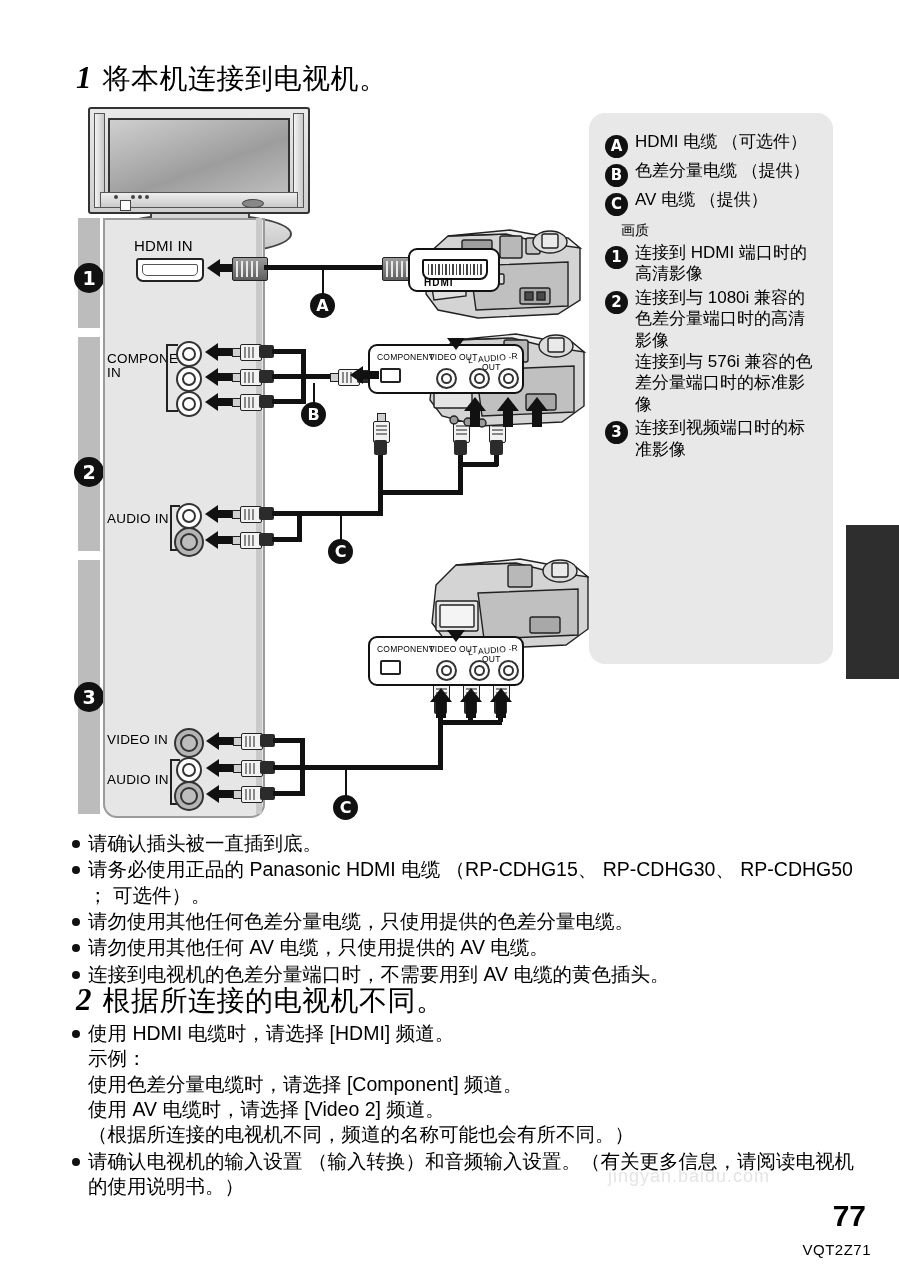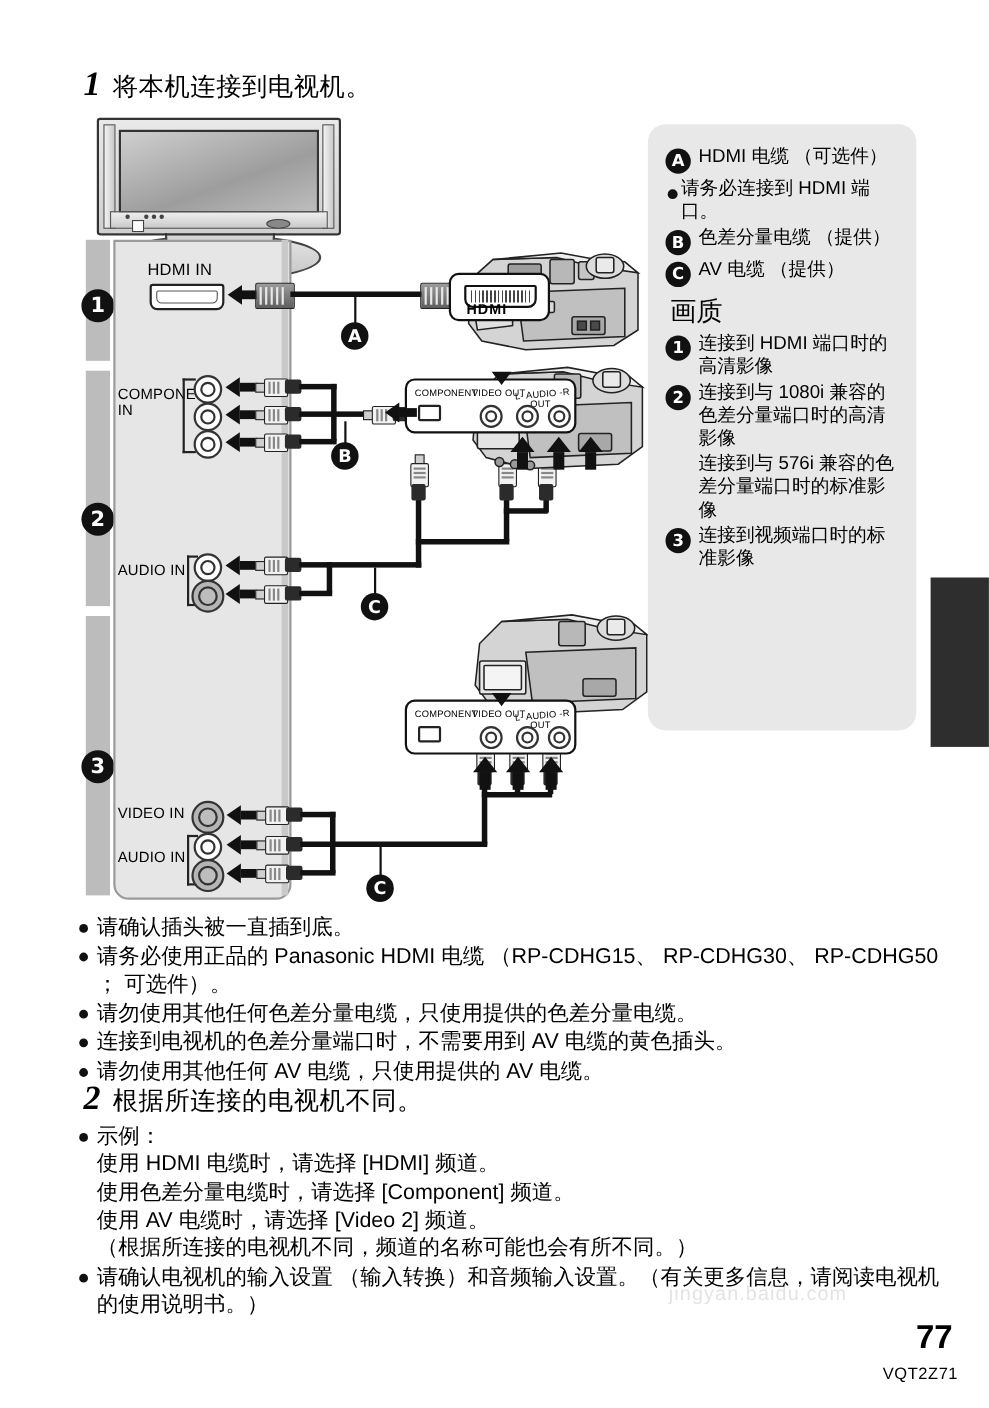--- a/index.html
+++ b/index.html
@@ -10,21 +10,21 @@
   }
   .page{position:absolute;inset:0;}
 
   
   .step{position:absolute;display:flex;align-items:baseline;}
   .step .num{
     font-family:"Liberation Serif","DejaVu Serif",serif;
     font-weight:bold;font-style:italic;font-size:31px;line-height:1;
     margin-right:11px;
   }
-  .step .txt{font-size:23px;letter-spacing:.5px;}
+  .step .txt{font-size:28px;letter-spacing:.5px;}
 
   
   .rail{position:absolute;left:78px;width:22px;background:#bcbcbc;}
   .railbadge{
     position:absolute;left:74px;width:30px;height:30px;border-radius:50%;
     background:#111;color:#fff;font-size:19px;font-weight:bold;
     display:flex;align-items:center;justify-content:center;
     font-family:"DejaVu Sans",sans-serif;line-height:1;
   }
 
@@ -111,35 +111,35 @@
 
   
   .cbox{position:absolute;background:#fff;border:2.5px solid #111;border-radius:9px;}
   .cbox .lbl{position:absolute;font-size:8.5px;letter-spacing:.2px;white-space:nowrap;}
 
   .hdmicallout{position:absolute;background:#fff;border:2.5px solid #111;border-radius:9px;}
   .hdmicallout .port{position:absolute;left:12px;top:9px;width:62px;height:17px;
     background:#fff;border:2px solid #111;border-radius:2px 2px 8px 8px;}
   .hdmicallout .port:after{content:"";position:absolute;left:4px;right:4px;top:3px;bottom:3px;
     background:repeating-linear-gradient(90deg,#444 0 1.5px,#fff 1.5px 3.5px);}
-  .hdmicallout .word{position:absolute;left:14px;bottom:2px;font-size:13px;font-weight:bold;letter-spacing:1px;}
+  .hdmicallout .word{position:absolute;left:14px;bottom:2px;font-size:10px;font-weight:bold;letter-spacing:1px;}
 
   
   .infopanel{position:absolute;left:589px;top:113px;width:244px;height:551px;
     background:#e8e8e8;border-radius:16px;}
   .infolist{position:absolute;left:16px;top:18px;right:12px;}
   .irow{display:flex;margin-bottom:2px;}
   .imark{flex:0 0 30px;padding-top:4px;}
   .ibadge{width:23px;height:23px;border-radius:50%;background:#111;color:#fff;
     display:flex;align-items:center;justify-content:center;font-size:15px;font-weight:bold;
     font-family:"DejaVu Sans",sans-serif;line-height:1;}
   .idot{width:9px;height:9px;border-radius:50%;background:#111;margin:8px 0 0 2px;}
   .itext{flex:1;font-size:17px;line-height:1.26;text-indent:0;}
   .irow.bullet .itext{margin-left:-16px;}
-  .ihead{font-size:24px;margin:6px 0 2px 4px;}
+  .ihead{font-size:14px;margin:6px 0 2px 16px;}
 
   
   .blacktab{position:absolute;left:846px;top:525px;width:53px;height:154px;background:#2e2e2e;}
 
   
   .blist{position:absolute;}
   .bitem{display:flex;margin-bottom:1px;}
   .bdot{flex:0 0 16px;}
   .bdot:before{content:"";display:block;width:8px;height:8px;border-radius:50%;background:#111;margin-top:9px;}
   .btext{flex:1;font-size:19.5px;line-height:1.3;}
@@ -495,26 +495,20 @@
   <div class="infopanel">
     <div class="infolist">
 
       <div class="irow">
         <div class="imark">
           <div class="ibadge">A</div>
         </div>
         <div class="itext">HDMI 电缆 （可选件）</div>
       </div>
 
-      <div class="irow bullet">
-        <div class="imark">
-          <div class="idot"></div>
-        </div>
-        <div class="itext">请务必连接到 HDMI 端口。</div>
-      </div>
 
       <div class="irow">
         <div class="imark">
           <div class="ibadge">B</div>
         </div>
         <div class="itext">色差分量电缆 （提供）</div>
       </div>
 
       <div class="irow">
         <div class="imark">
@@ -560,39 +554,39 @@
     <div class="bitem">
       <div class="bdot"></div>
       <div class="btext">请务必使用正品的 Panasonic HDMI 电缆 （RP-CDHG15、 RP-CDHG30、 RP-CDHG50 ； 可选件）。</div>
     </div>
     <div class="bitem">
       <div class="bdot"></div>
       <div class="btext">请勿使用其他任何色差分量电缆，只使用提供的色差分量电缆。</div>
     </div>
     <div class="bitem">
       <div class="bdot"></div>
-      <div class="btext">连接到电视机的色差分量端口时，不需要用到 AV 电缆的黄色插头。</div>
+      <div class="btext">请勿使用其他任何 AV 电缆，只使用提供的 AV 电缆。</div>
     </div>
     <div class="bitem">
       <div class="bdot"></div>
-      <div class="btext">请勿使用其他任何 AV 电缆，只使用提供的 AV 电缆。</div>
+      <div class="btext">连接到电视机的色差分量端口时，不需要用到 AV 电缆的黄色插头。</div>
     </div>
   </div>
 
   <div class="step" style="left:76px;top:982px;">
     <span class="num">2</span>
     <span class="txt">根据所连接的电视机不同。</span>
   </div>
 
   <div class="blist" style="left:72px;top:1021px;width:790px;">
     <div class="bitem">
       <div class="bdot"></div>
       <div class="btext">
+        <div class="plainline">使用 HDMI 电缆时，请选择 [HDMI] 频道。</div>
         <div class="plainline">示例：</div>
-        <div class="plainline">使用 HDMI 电缆时，请选择 [HDMI] 频道。</div>
         <div class="plainline">使用色差分量电缆时，请选择 [Component] 频道。</div>
         <div class="plainline">使用 AV 电缆时，请选择 [Video 2] 频道。</div>
         <div class="plainline">（根据所连接的电视机不同，频道的名称可能也会有所不同。）</div>
       </div>
     </div>
     <div class="bitem">
       <div class="bdot"></div>
       <div class="btext">请确认电视机的输入设置 （输入转换）和音频输入设置。（有关更多信息，请阅读电视机的使用说明书。）</div>
     </div>
   </div>

